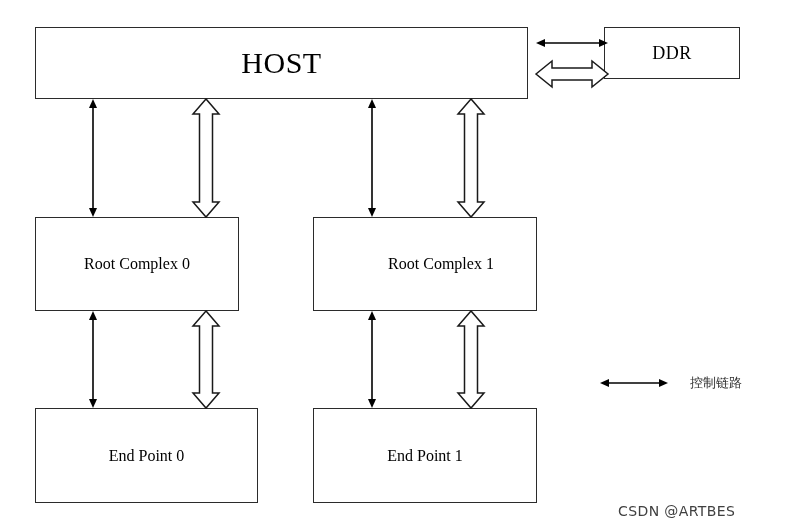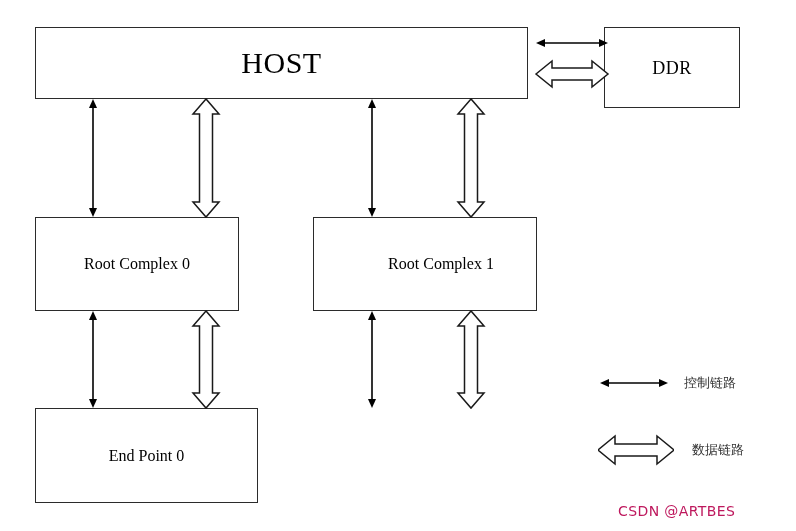--- a/index.html
+++ b/index.html
@@ -49,50 +49,53 @@
   .legend-label {
     font-family: "DejaVu Sans", sans-serif;
     font-size: 13px;
     color: #2f2f2f;
     white-space: nowrap;
   }
   #watermark {
     position: absolute;
     font-family: "DejaVu Sans", sans-serif;
     font-size: 14px;
-    color: #be185d;
+    color: #404040;
     letter-spacing: 0.4px;
     white-space: nowrap;
   }
 </style>
 </head>
 <body>
 
 <div id="canvas">
 
   <div class="box" id="host-box" style="left:35px; top:27px; width:493px; height:72px;">
     <span class="box-label">HOST</span>
   </div>
 
-  <div class="box" id="ddr-box" style="left:604px; top:27px; width:136px; height:81px;">
+  <div class="box" id="ddr-box" style="left:604px; top:27px; width:136px; height:52px;">
     <span class="box-label">DDR</span>
   </div>
 
   <div class="box rc-box" id="rc0-box" style="left:35px; top:217px; width:204px; height:94px;">
     <span class="box-label">Root Complex 0</span>
   </div>
 
   <div class="box rc-box" id="rc1-box" style="left:313px; top:217px; width:224px; height:94px;padding-left:32px;">
     <span class="box-label">Root Complex 1</span>
   </div>
 
   <div class="box ep-box" id="ep0-box" style="left:35px; top:408px; width:223px; height:95px;">
     <span class="box-label">End Point 0</span>
   </div>
 
+  <div class="box ep-box" id="ep1-box" style="left:313px; top:408px; width:224px; height:95px;">
+    <span class="box-label">End Point 1</span>
+  </div>
 
   <div class="conn" style="left:536px; top:36px;">
     <svg width="72" height="14" viewBox="0 0 72 14">
       <line x1="6" y1="7" x2="66" y2="7" stroke="#000" stroke-width="1.6"></line>
       <polygon points="0,7 9,3 9,11" fill="#000"></polygon>
       <polygon points="72,7 63,3 63,11" fill="#000"></polygon>
     </svg>
   </div>
 
   <div class="conn" style="left:536px; top:57px;">
@@ -154,27 +157,19 @@
   </div>
 
   <div class="legend-row" style="left:600px; top:374px;">
     <span>
       <svg width="68" height="16" viewBox="0 0 68 16" style="display:block;">
         <line x1="6" y1="8" x2="62" y2="8" stroke="#000" stroke-width="1.6"></line>
         <polygon points="0,8 9,4 9,12" fill="#000"></polygon>
         <polygon points="68,8 59,4 59,12" fill="#000"></polygon>
       </svg>
     </span>
-    <span class="legend-label" style="margin-left:16px;">控制链路</span>
+    <span class="legend-label" style="margin-left:22px;">控制链路</span>
   </div>
 
-  <div class="legend-row" style="left:598px; top:434px;">
-    <span>
-      <svg width="76" height="32" viewBox="0 0 76 32" style="display:block;">
-        <polygon points="0,16 17,2 17,10 59,10 59,2 76,16 59,30 59,22 17,22 17,30" fill="#ffffff" stroke="#1a1a1a" stroke-width="1.5" stroke-linejoin="miter"></polygon>
-      </svg>
-    </span>
-    <span class="legend-label" style="margin-left:18px;">数据链路</span>
-  </div>
 
   <div id="watermark" style="left:618px; top:503px;">CSDN @ARTBES</div>
 
 </div>
 
 </body></html>

